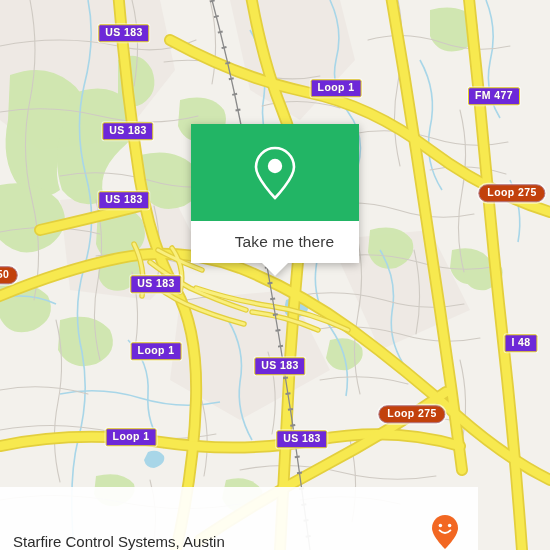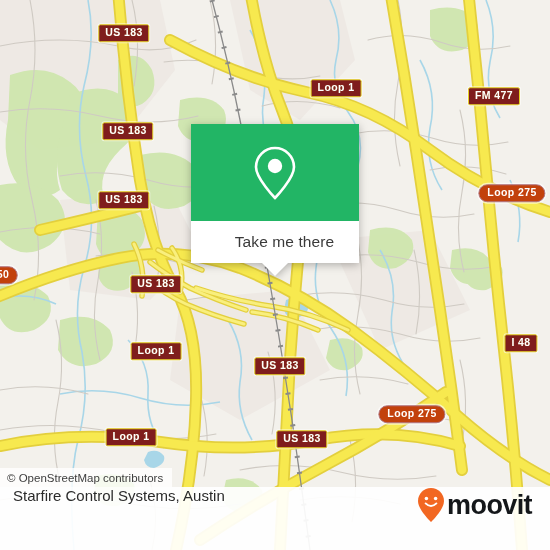--- a/index.html
+++ b/index.html
@@ -23,21 +23,21 @@
     top: 0;
     width: 550px;
     height: 550px;
   }
   #map-svg { display: block; }
 
   
   .shield {
     position: absolute;
     transform: translate(-50%, -50%);
-    background: #7f1d1d;
+    background: #6d28d9;
     border: 1.5px solid #e4cf24;
     color: #ffffff;
     font-size: 10.5px;
     font-weight: bold;
     letter-spacing: .4px;
     padding: 2px 6px 2.5px 6px;
     border-radius: 2px;
     white-space: nowrap;
     line-height: 11px;
     text-shadow: 0 0 1px rgba(160,140,0,.45);
@@ -108,25 +108,25 @@
     font-size: 11.5px;
     color: #3d3d3d;
     white-space: nowrap;
   }
 
   
   #footer {
     position: absolute;
     left: 0;
     top: 487px;
-    width: 550px;
+    width: 478px;
     height: 63px;
     background: rgba(255,255,255,.92);
     display: flex;
-    align-items: flex-start;
+    align-items: flex-end;
     justify-content: space-between;
     padding: 0 18px 0 13px;
     box-sizing: border-box;
   }
   #footer-title {
     font-size: 15px;
     color: #2b2b2b;
     white-space: nowrap;
   }
   #brand {
@@ -332,30 +332,26 @@
         <path d="M23 4 C12.5 4 4 12.5 4 23 C4 34.5 23 54 23 54 C23 54 42 34.5 42 23 C42 12.5 33.5 4 23 4 Z" fill="none" stroke="#ffffff" stroke-width="2.6"></path>
         <circle cx="23" cy="22" r="7.2" fill="#ffffff"></circle>
       </svg>
     </div>
     <div id="popup-body">
       <span id="popup-label">Take me there</span>
     </div>
     <div id="popup-tail"></div>
   </div>
 
-  <div id="attribution">
-    <span id="attribution-text">© OpenStreetMap contributors</span>
-  </div>
 
   <div id="footer">
     <span id="footer-title">Starfire Control Systems, Austin</span>
     <span id="brand">
       <svg width="30" height="36" viewBox="0 0 30 36">
         <path d="M15 1 C7.8 1 2 6.8 2 14 C2 22.6 15 35 15 35 C15 35 28 22.6 28 14 C28 6.8 22.2 1 15 1 Z" fill="#f26722"></path>
         <circle cx="10.4" cy="11.6" r="1.75" fill="#ffffff"></circle>
         <circle cx="19.6" cy="11.6" r="1.75" fill="#ffffff"></circle>
         <path d="M9.6 16.4 Q15 21.6 20.4 16.4" fill="none" stroke="#ffffff" stroke-width="1.9" stroke-linecap="round"></path>
       </svg>
-      <span id="brand-name">moovit</span>
     </span>
   </div>
 
 </div>
 
 </body></html>

